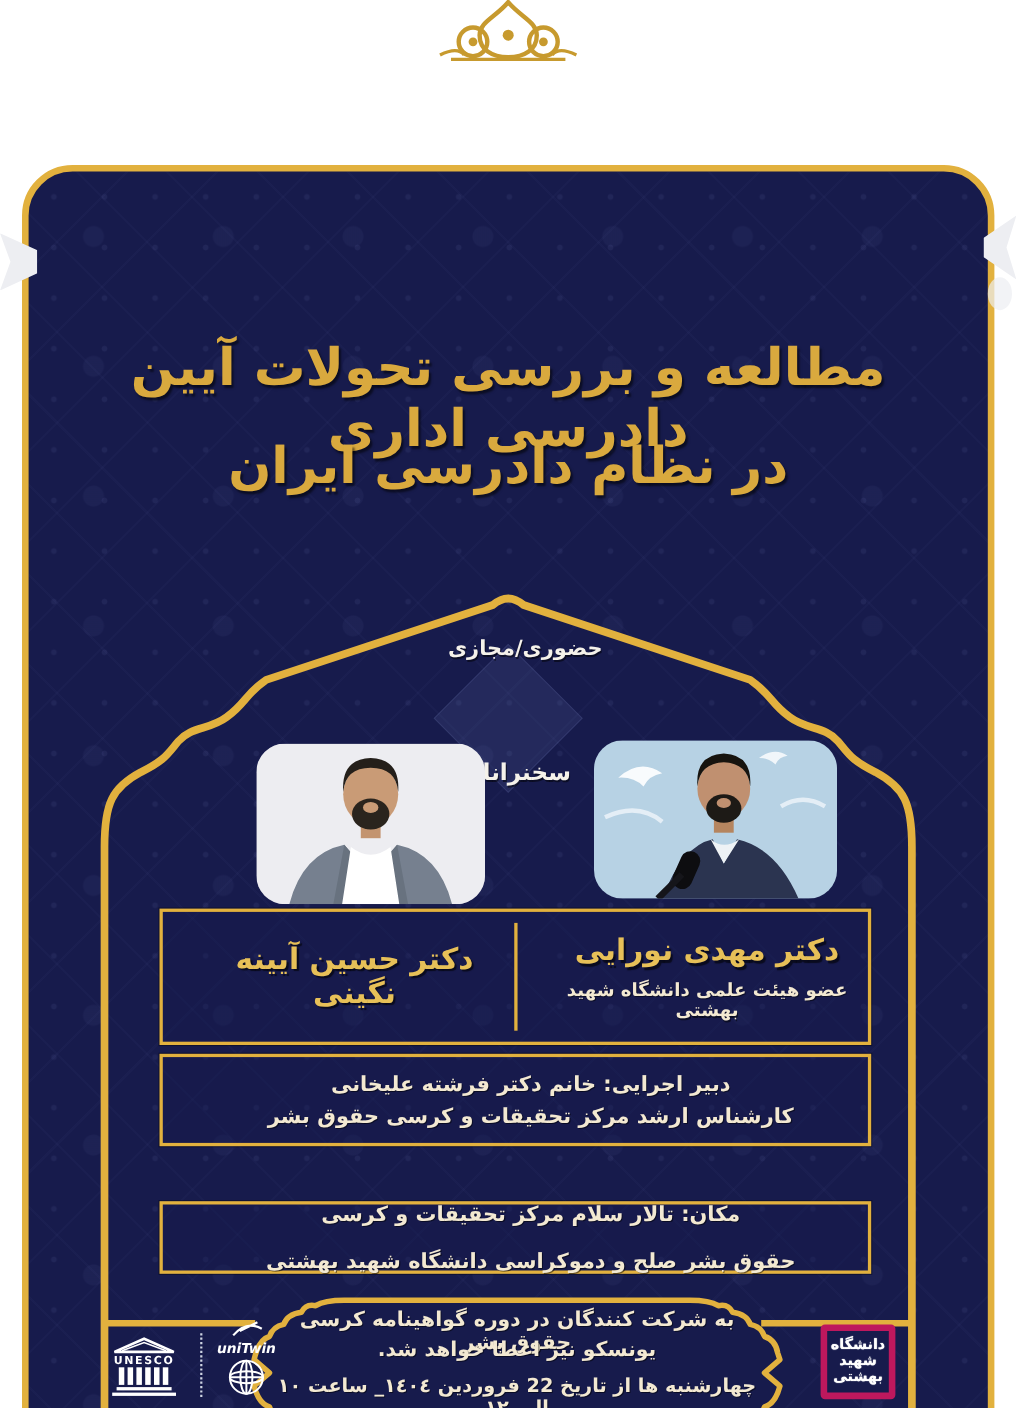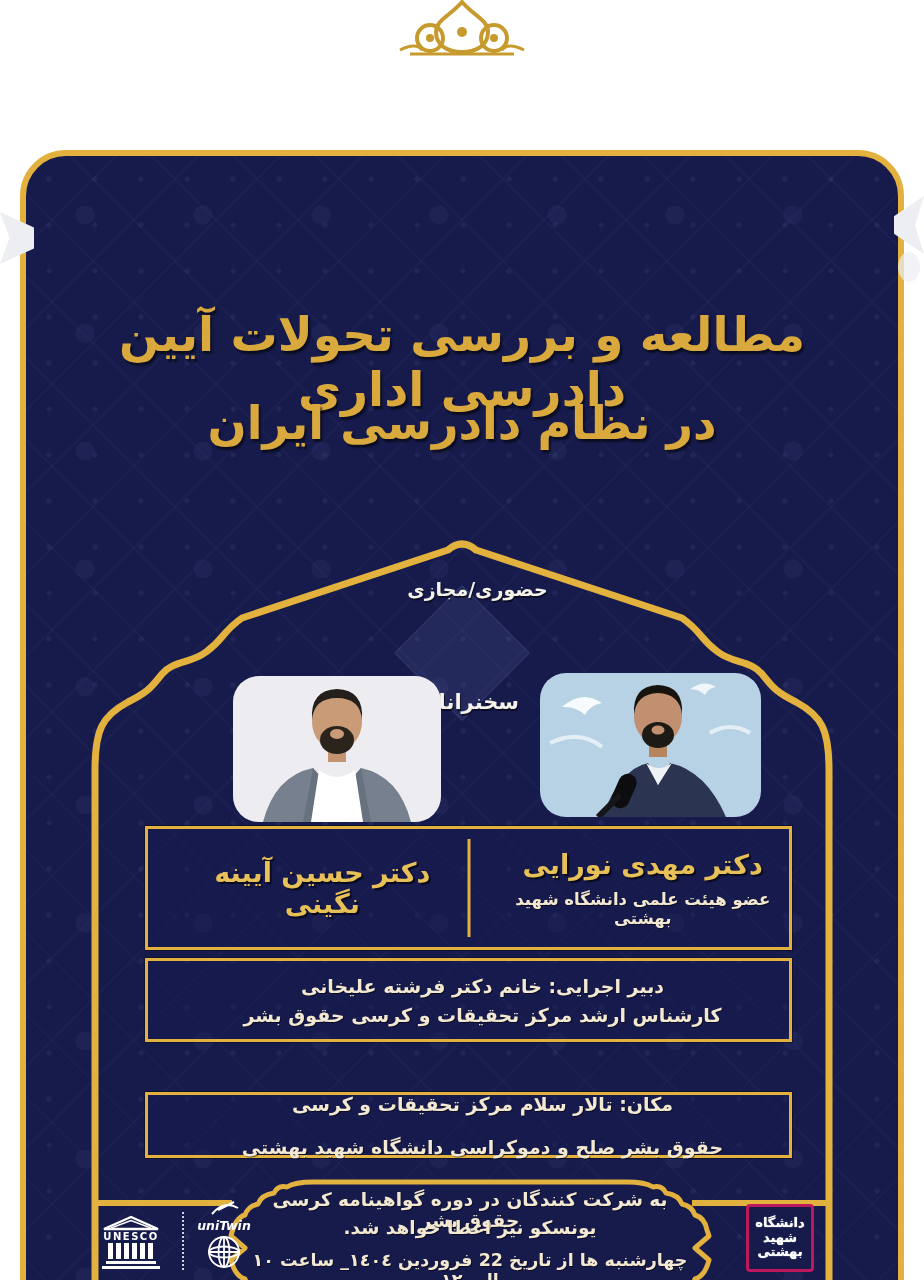--- a/index.html
+++ b/index.html
@@ -115,21 +115,21 @@
   .c-line.c3{ top:108px; font-size:20px; letter-spacing:1px; }
   
   .unesco{ position:absolute; left:98px; top:1214px; width:66px; height:56px; }
   .logo-divider{
     position:absolute; left:182px; top:1212px; height:58px; width:0;
     border-left:2px dotted #cdd3e2;
   }
   .unitwin{ position:absolute; left:194px; top:1198px; width:60px; height:76px; }
   .uni-logo{
     position:absolute; left:746px; top:1204px; width:68px; height:68px;
-    background:#171b4c; border:3px solid #be185d; border-radius:4px;
+    background:#171b4c; border:6px solid #be185d; border-radius:4px;
     display:flex; align-items:center; justify-content:center;
     padding:4px;
   }
   .uni-logo .uni-text{
     color:#ffffff; font-weight:bold; font-size:13px; line-height:1.15;
     text-align:center; word-spacing:40px; 
     text-shadow:0 0 1px #fff;
   }
 </style>
 </head>

